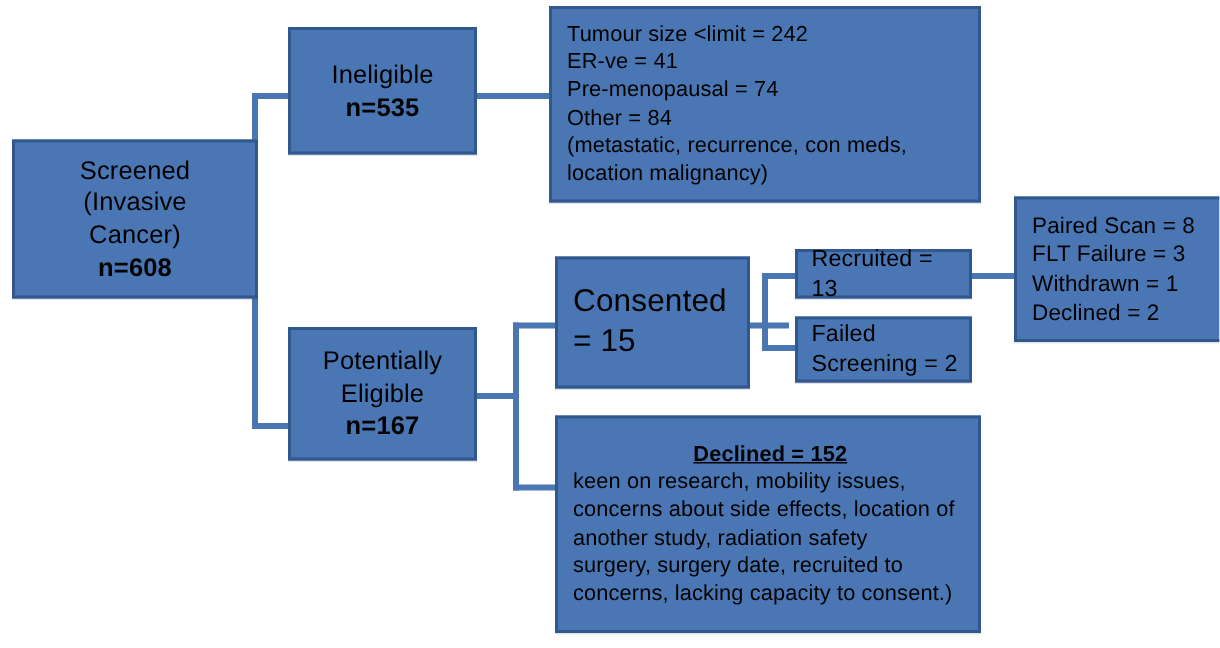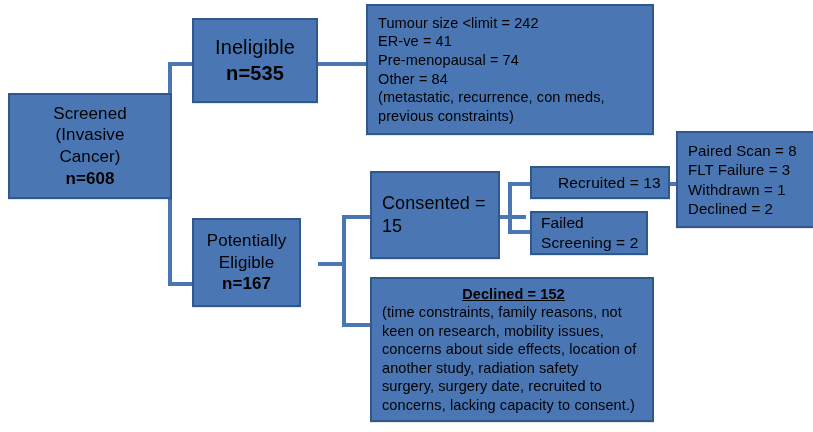--- a/index.html
+++ b/index.html
@@ -86,63 +86,62 @@
 
   <div class="conn h" style="left:648px; top:182px; width:32px;"></div>
 
   <div class="node center" style="left:8px; top:93px; width:164px; height:106px; font-size:17px;">
     <span class="line">Screened</span>
     <span class="line">(Invasive</span>
     <span class="line">Cancer)</span>
     <span class="line b">n=608</span>
   </div>
 
-  <div class="node center" style="left:192px; top:18px; width:126px; height:85px; font-size:20px;">
+  <div class="node center" style="left:192px; top:18px; width:126px; height:85px; font-size:17px;">
     <span class="line">Ineligible</span>
     <span class="line b">n=535</span>
   </div>
 
   <div class="node leftal padleft" style="left:366px; top:4px; width:288px; height:131px; font-size:14.5px; padding-left:10px;">
     <span class="line">Tumour size &lt;limit = 242</span>
     <span class="line">ER-ve = 41</span>
     <span class="line">Pre-menopausal = 74</span>
     <span class="line">Other = 84</span>
     <span class="line">(metastatic, recurrence, con meds,</span>
-    <span class="line">previous constraints)</span>
+    <span class="line">location malignancy)</span>
   </div>
 
-  <div class="node center" style="left:192px; top:218px; width:109px; height:89px; font-size:17px;">
+  <div class="node center" style="left:192px; top:218px; width:126px; height:89px; font-size:17px;">
     <span class="line">Potentially</span>
     <span class="line">Eligible</span>
     <span class="line b">n=167</span>
   </div>
 
-  <div class="node leftal padleft" style="left:370px; top:171px; width:130px; height:88px; font-size:18px; padding-left:10px;">
+  <div class="node leftal padleft" style="left:370px; top:171px; width:130px; height:88px; font-size:21px; padding-left:10px;">
     <span class="line">Consented = 15</span>
   </div>
 
-  <div class="node leftal padleft" style="left:530px; top:166px; width:140px; height:33px; font-size:15.5px; padding-left:26px;">
+  <div class="node leftal padleft" style="left:530px; top:166px; width:118px; height:33px; font-size:15.5px; padding-left:9px;">
     <span class="line">Recruited = 13</span>
   </div>
 
   <div class="node leftal padleft" style="left:530px; top:211px; width:118px; height:44px; font-size:15.5px; padding-left:9px;">
     <span class="line">Failed</span>
     <span class="line">Screening = 2</span>
   </div>
 
   <div class="node leftal padleft" style="left:676px; top:131px; width:148px; height:97px; font-size:15px; padding-left:10px;">
     <span class="line">Paired Scan = 8</span>
     <span class="line">FLT Failure = 3</span>
     <span class="line">Withdrawn = 1</span>
     <span class="line">Declined = 2</span>
   </div>
 
   <div class="node leftal padleft" style="left:370px; top:277px; width:284px; height:145px; font-size:14.5px; padding-left:10px;">
     <span class="line u-bold">Declined = 152</span>
-    <span class="line">(time constraints, family reasons, not</span>
     <span class="line">keen on research, mobility issues,</span>
     <span class="line">concerns about side effects, location of</span>
     <span class="line">another study, radiation safety</span>
     <span class="line">surgery, surgery date, recruited to</span>
     <span class="line">concerns, lacking capacity to consent.)</span>
   </div>
 
 </div>
 
 </body></html>

